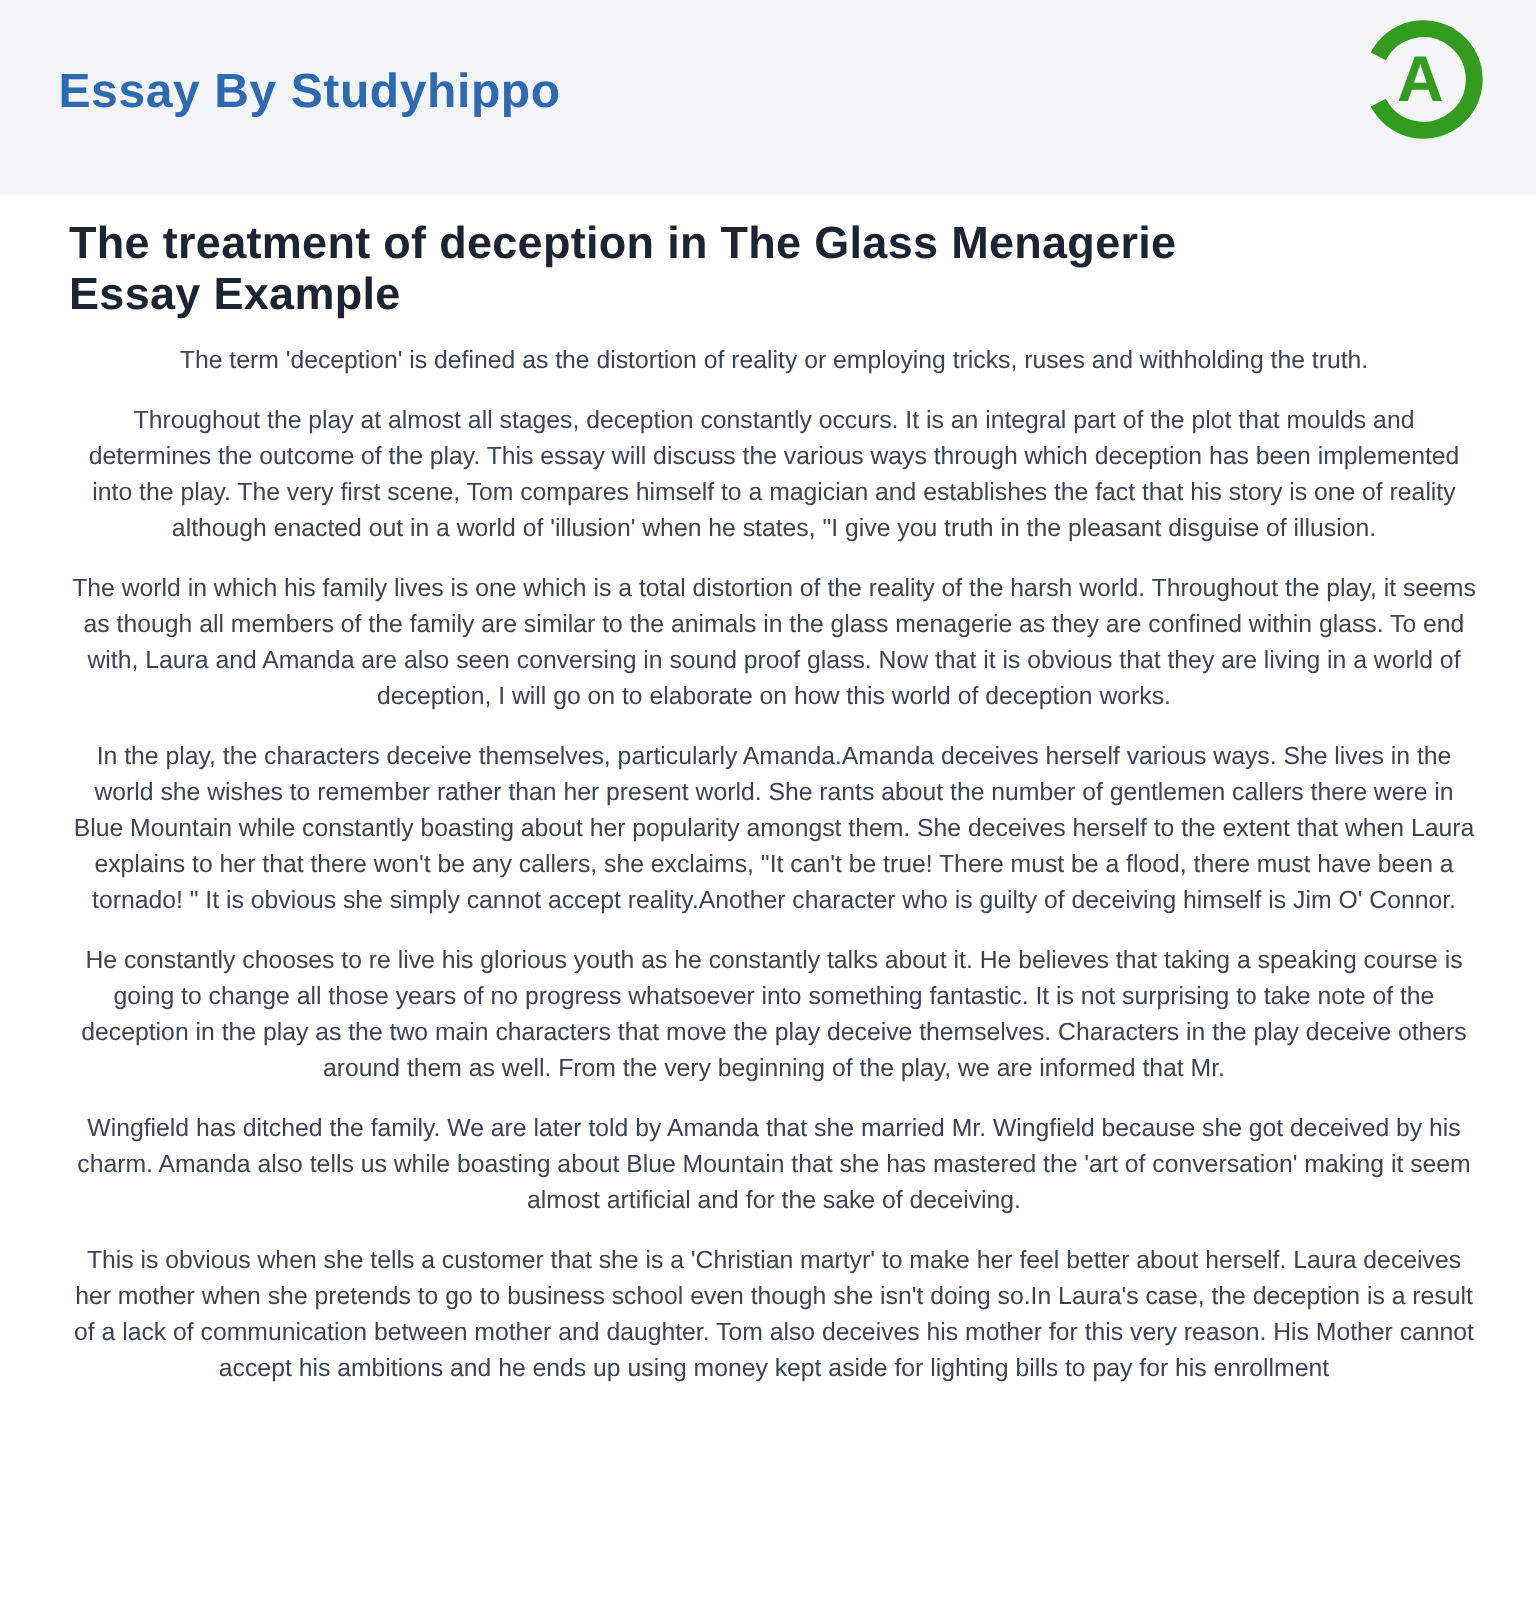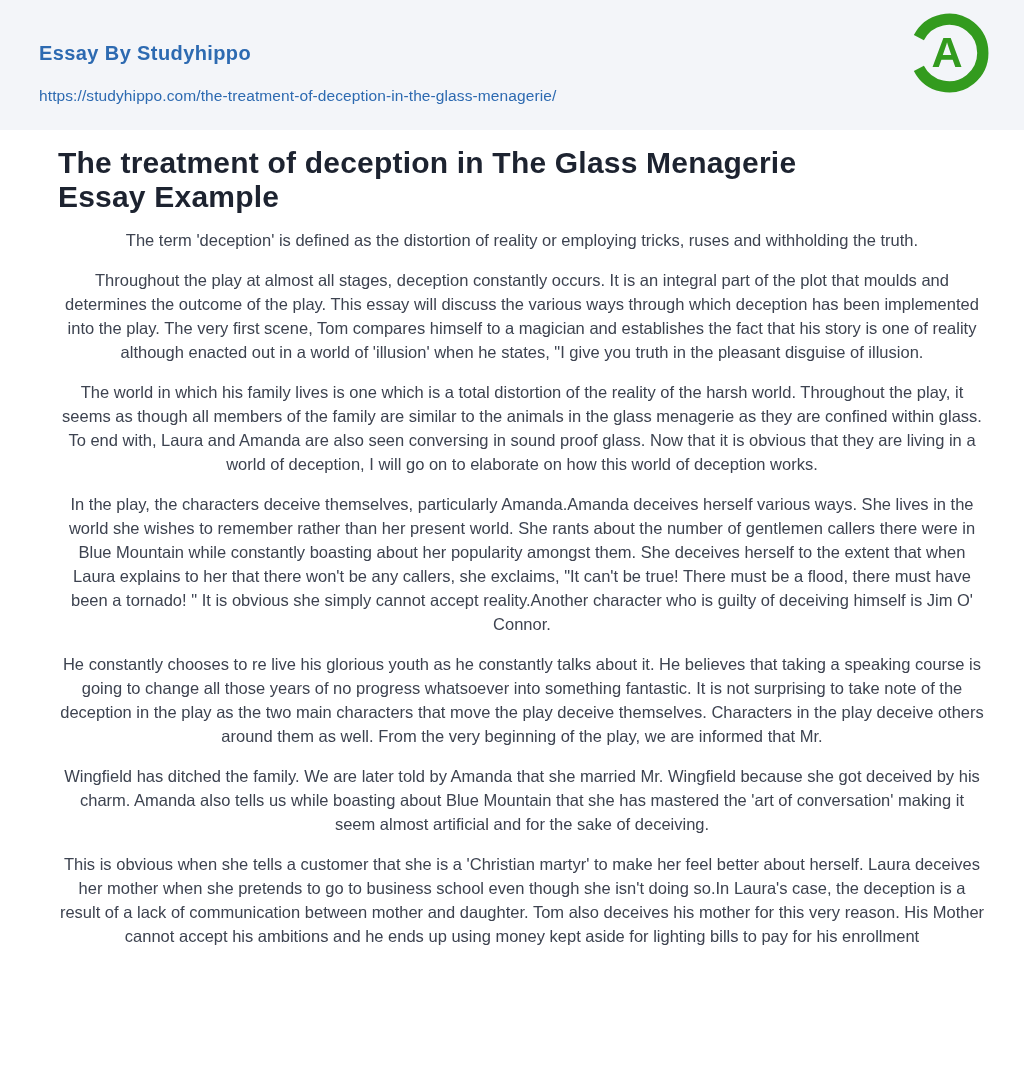--- a/index.html
+++ b/index.html
@@ -14,21 +14,21 @@
   .header {
     position: relative;
     width: 1024px;
     height: 130px;
     background: #f3f5f9;
   }
   .site-title {
     position: absolute;
     left: 39px;
     top: 42px;
-    font-size: 20px;
+    font-size: 32px;
     font-weight: 700;
     letter-spacing: 0.4px;
     color: #2d6ab1;
   }
   .page-url {
     position: absolute;
     left: 39px;
     top: 87px;
     font-size: 15.5px;
     font-weight: 400;
@@ -42,21 +42,21 @@
     right: 34px;
     width: 82px;
     height: 82px;
   }
   .logo svg { display: block; width: 82px; height: 82px; }
   .logo-letter {
     font-family: "Liberation Sans", sans-serif;
     font-weight: 700;
   }
   .content {
-    padding: 16px 38px 0 58px;
+    padding: 16px 38px 0 46px;
   }
   .article-title {
     margin: 0 0 14px 0;
     font-size: 30px;
     line-height: 34px;
     font-weight: 700;
     letter-spacing: 0.2px;
     color: #1d2330;
     max-width: 830px;
   }
@@ -67,21 +67,20 @@
     color: #3d4350;
     max-width: 950px;
     text-align: center;
   }
 </style>
 </head>
 <body>
 
 <header class="header">
   <div class="site-title">Essay By Studyhippo</div>
-  <a class="page-url" href="#">https://studyhippo.com/the-treatment-of-deception-in-the-glass-menagerie/</a>
   <div class="logo">
     <svg viewBox="0 0 80 80">
       <path d="M 10.6 25.0 A 33 33 0 1 1 10.6 55.0" fill="none" stroke="#339b1e" stroke-width="11" stroke-linecap="butt"></path>
       <text class="logo-letter" x="38" y="54" text-anchor="middle" font-size="42" fill="#339b1e">A</text>
     </svg>
   </div>
 </header>
 
 <main class="content">
   <h1 class="article-title">The treatment of deception in The Glass Menagerie Essay Example</h1>

